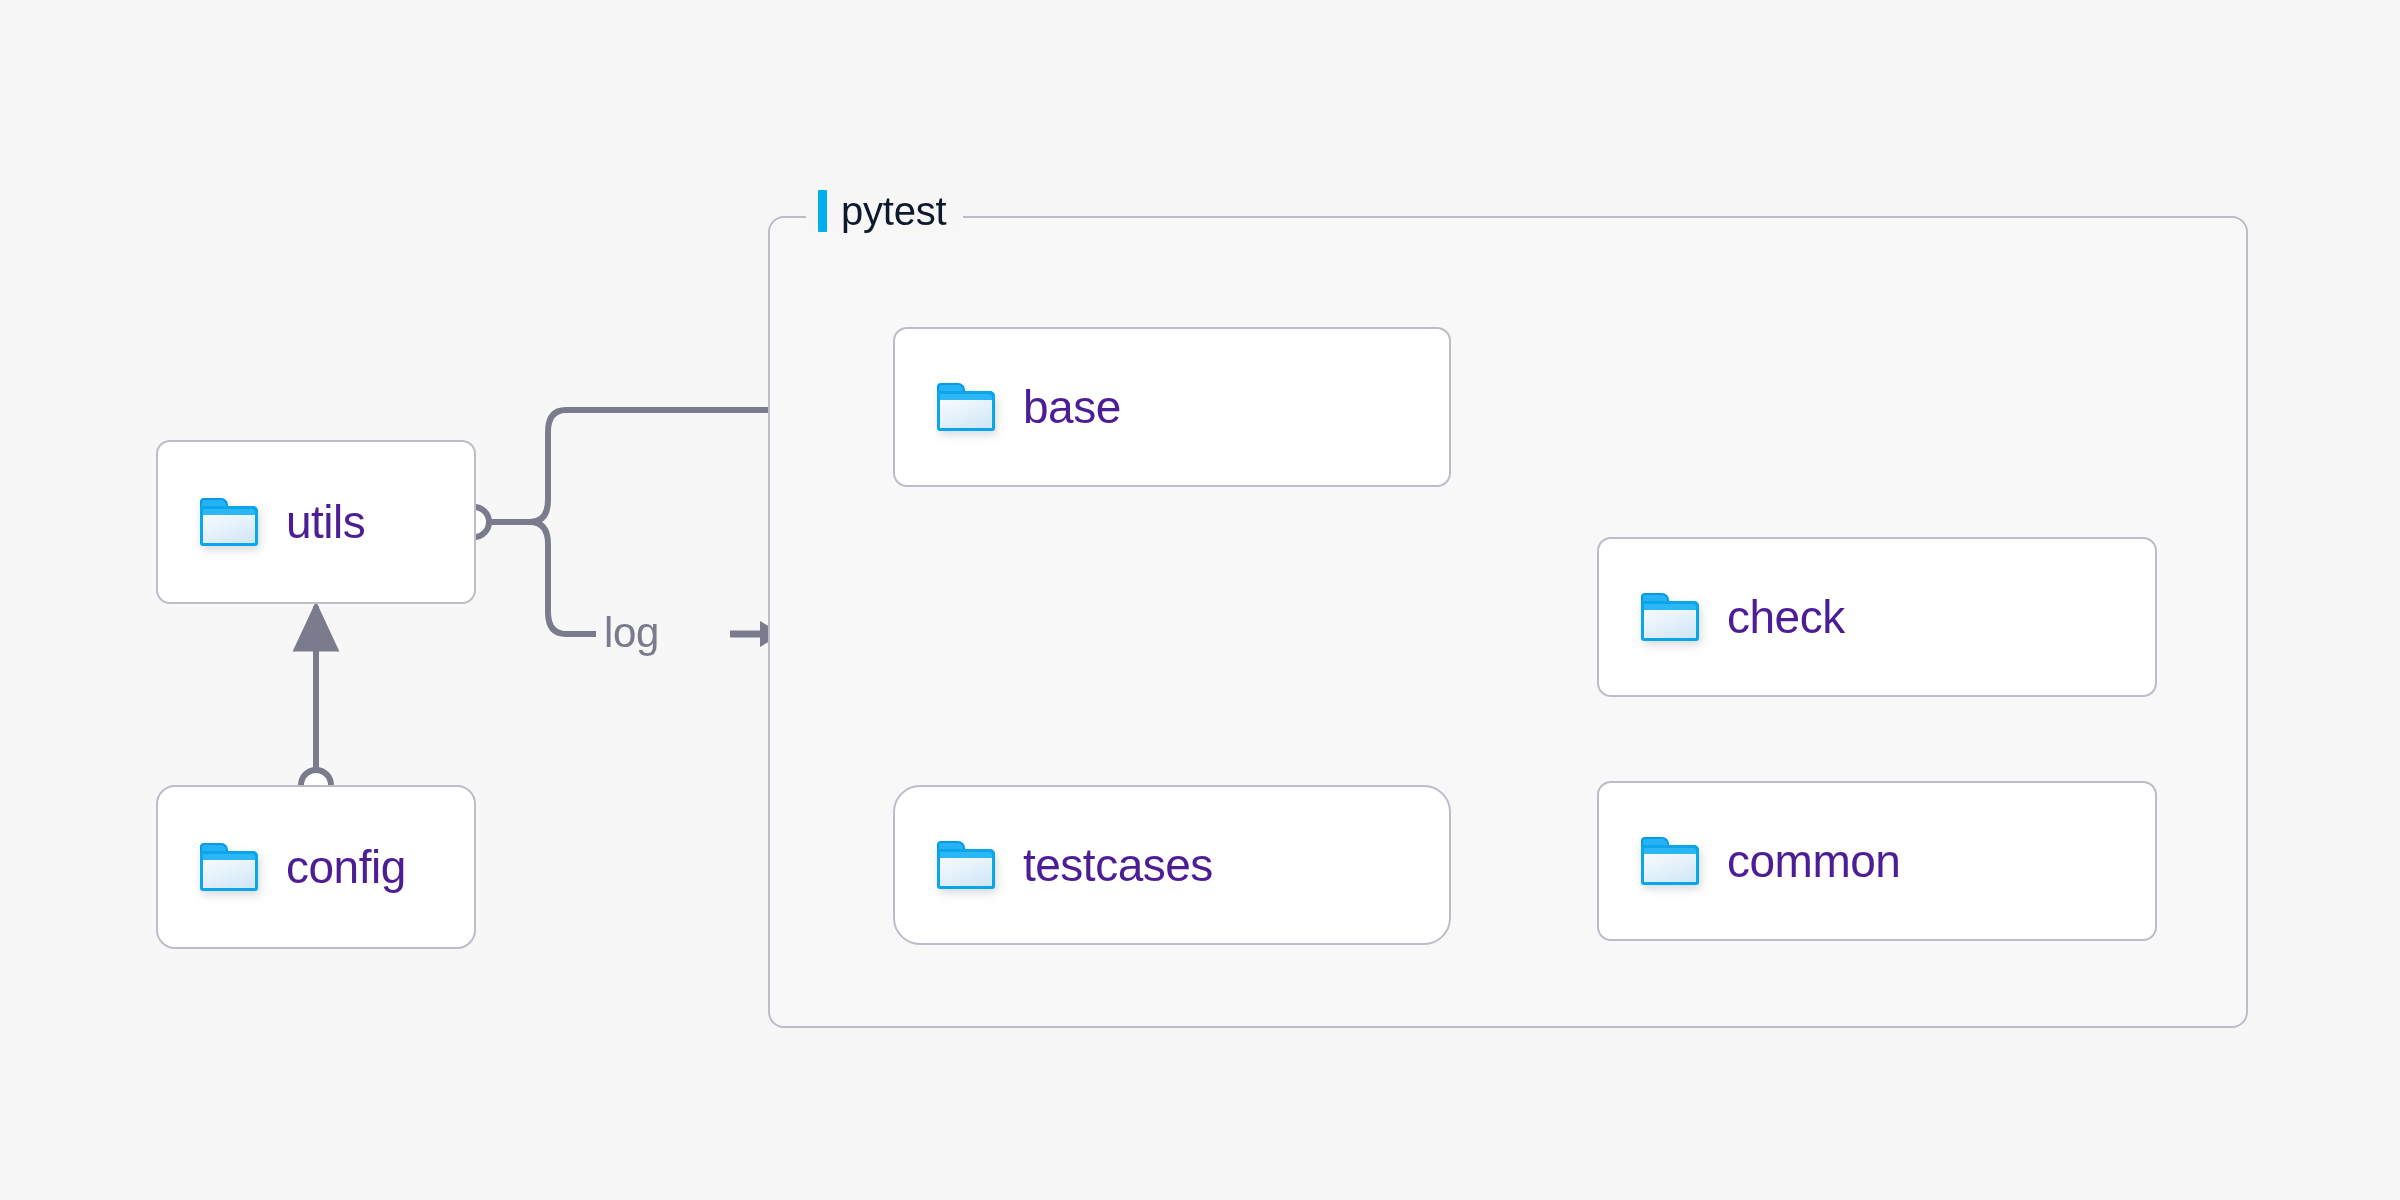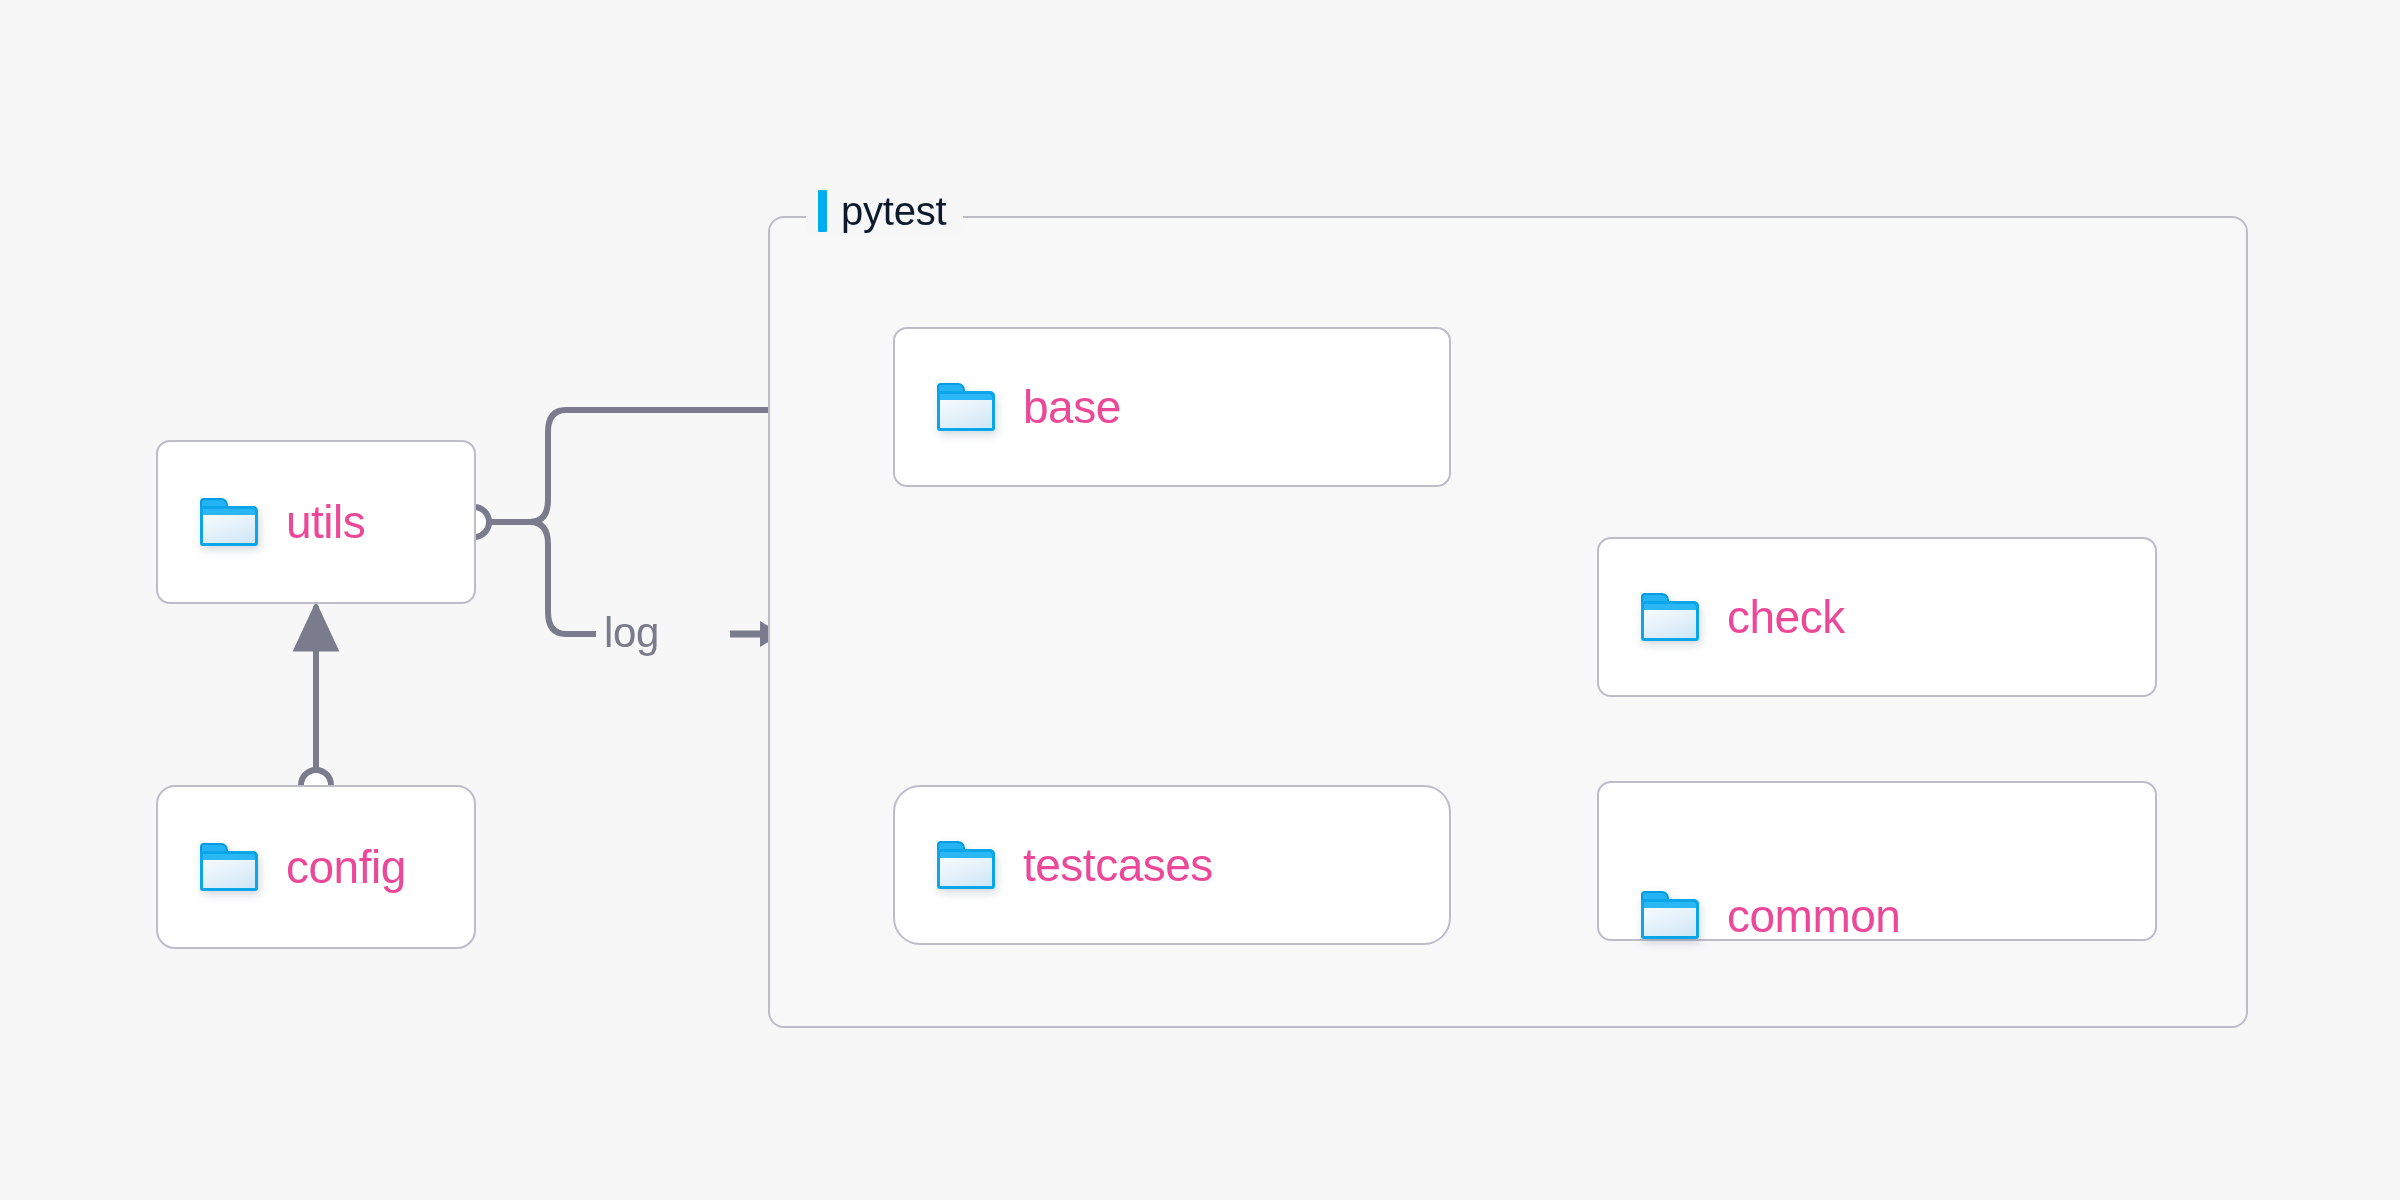--- a/index.html
+++ b/index.html
@@ -64,21 +64,21 @@
     background: #FFFFFF;
     border: 2px solid #BDBCC9;
     border-radius: 14px;
     display: flex;
     align-items: center;
     padding-left: 42px;
     gap: 28px;
   }
   .node-label {
     font-size: 46px;
-    color: #ec4899;
+    color: #4c1d95;
     letter-spacing: -0.5px;
     white-space: nowrap;
     line-height: 1;
   }
 
   
   .folder-icon {
     flex: none;
     width: 58px;
     height: 48px;
@@ -216,21 +216,21 @@
 
   <div class="node" style="left:1597px; top:537px; width:560px; height:160px;">
     <span class="folder-icon">
       <span class="f-tab"></span>
         <span class="f-body"></span>
         <span class="f-lip"></span>
     </span>
     <span class="node-label">check</span>
   </div>
 
-  <div class="node" style="left:1597px; top:781px; width:560px; height:160px;align-items:flex-end;">
+  <div class="node" style="left:1597px; top:781px; width:560px; height:160px;">
     <span class="folder-icon">
       <span class="f-tab"></span>
         <span class="f-body"></span>
         <span class="f-lip"></span>
     </span>
     <span class="node-label">common</span>
   </div>
 
   <div class="edge-label" style="left:604px; top:612px;">log</div>
 

